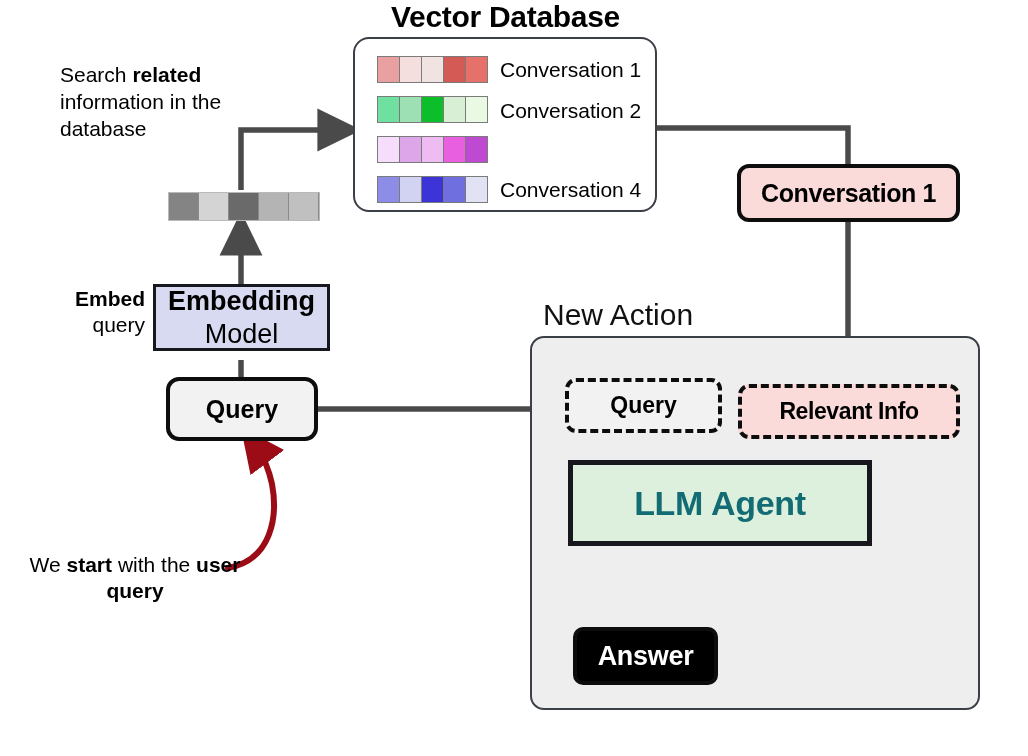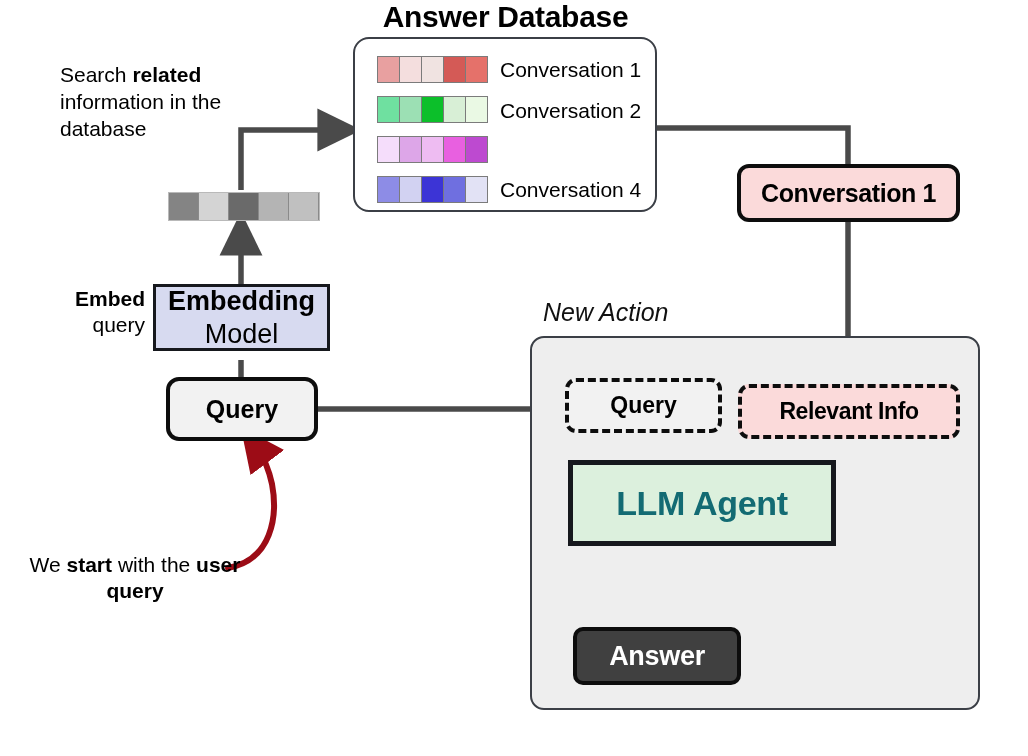--- a/index.html
+++ b/index.html
@@ -20,21 +20,21 @@
   }
   .cap{
     font-size:21px;color:#000;line-height:1.28;
   }
   .cap b{font-weight:bold;}
   .cap-search{left:60px;top:62px;width:250px;text-align:left;}
   .cap-extract{left:700px;top:66px;width:270px;text-align:center;}
   .cap-embed{left:30px;top:286px;width:115px;text-align:right;line-height:1.22;}
   .cap-start{left:20px;top:552px;width:230px;text-align:center;line-height:1.25;}
   .label-newaction{
-    left:543px;top:298px;font-size:25px;color:#111;font-style:italic;
+    left:543px;top:298px;font-size:30px;color:#111;
   }
 
   
   .vdb-box{
     left:353px;top:37px;width:304px;height:175px;
     border:2.5px solid #3b3f46;border-radius:16px;background:#fff;
     box-sizing:border-box;
   }
   .conv-row{
     position:absolute;display:flex;align-items:center;gap:12px;left:22px;
@@ -77,27 +77,27 @@
     left:565px;top:378px;width:157px;height:55px;
     border:4px dashed #0d0d0d;border-radius:11px;background:#f2f2f2;
     font-size:23px;font-weight:bold;color:#000;
   }
   .dash-rel{
     left:738px;top:384px;width:222px;height:55px;
     border:4px dashed #0d0d0d;border-radius:11px;background:#fbdada;
     font-size:23px;font-weight:bold;color:#000;letter-spacing:-0.4px;
   }
   .llm-box{
-    left:568px;top:460px;width:268px;height:86px;
+    left:568px;top:460px;width:304px;height:86px;
     border:5px solid #16181d;background:#dcf0dd;
     font-size:34px;font-weight:bold;color:#136b73;letter-spacing:-0.3px;
   }
   .answer-box{
-    left:573px;top:627px;width:168px;height:58px;
-    border:4.5px solid #0d0d0d;border-radius:10px;background:#404040;
+    left:573px;top:627px;width:145px;height:58px;
+    border:4.5px solid #0d0d0d;border-radius:10px;background:#000000;
     font-size:27px;font-weight:bold;color:#ffffff;letter-spacing:-0.3px;
   }
 </style>
 </head>
 <body>
 
 <div id="stage">
 
   <svg class="layer" viewBox="0 0 1028 756">
     <defs>
@@ -121,21 +121,21 @@
 
     <path d="M 318,409 L 552,409" stroke="#4a4a4a" stroke-width="5.5" fill="none" marker-end="url(#arrgray)"></path>
 
     <path d="M 643,433 L 643,460" stroke="#4a4a4a" stroke-width="5.5" fill="none"></path>
 
     <path d="M 643,546 L 643,612" stroke="#4a4a4a" stroke-width="6" fill="none" marker-end="url(#arrgray)"></path>
 
     <path d="M 228,568 C 272,560 278,516 272,484 C 268,466 264,458 258,450" stroke="#9c0c16" stroke-width="6" fill="none" stroke-linecap="round" marker-end="url(#arrred)"></path>
   </svg>
 
-  <div class="abs title-vdb">Answer Database</div>
+  <div class="abs title-vdb">Vector Database</div>
 
   <div class="abs vdb-box">
     <div class="conv-row" style="top:17px;">
       <div class="swatches">
         <div class="sw" style="background:#e8a0a0"></div>
         <div class="sw" style="background:#f4dede"></div>
         <div class="sw" style="background:#f0e3e1"></div>
         <div class="sw" style="background:#d45a56"></div>
         <div class="sw" style="background:#e5716a"></div>
       </div>

